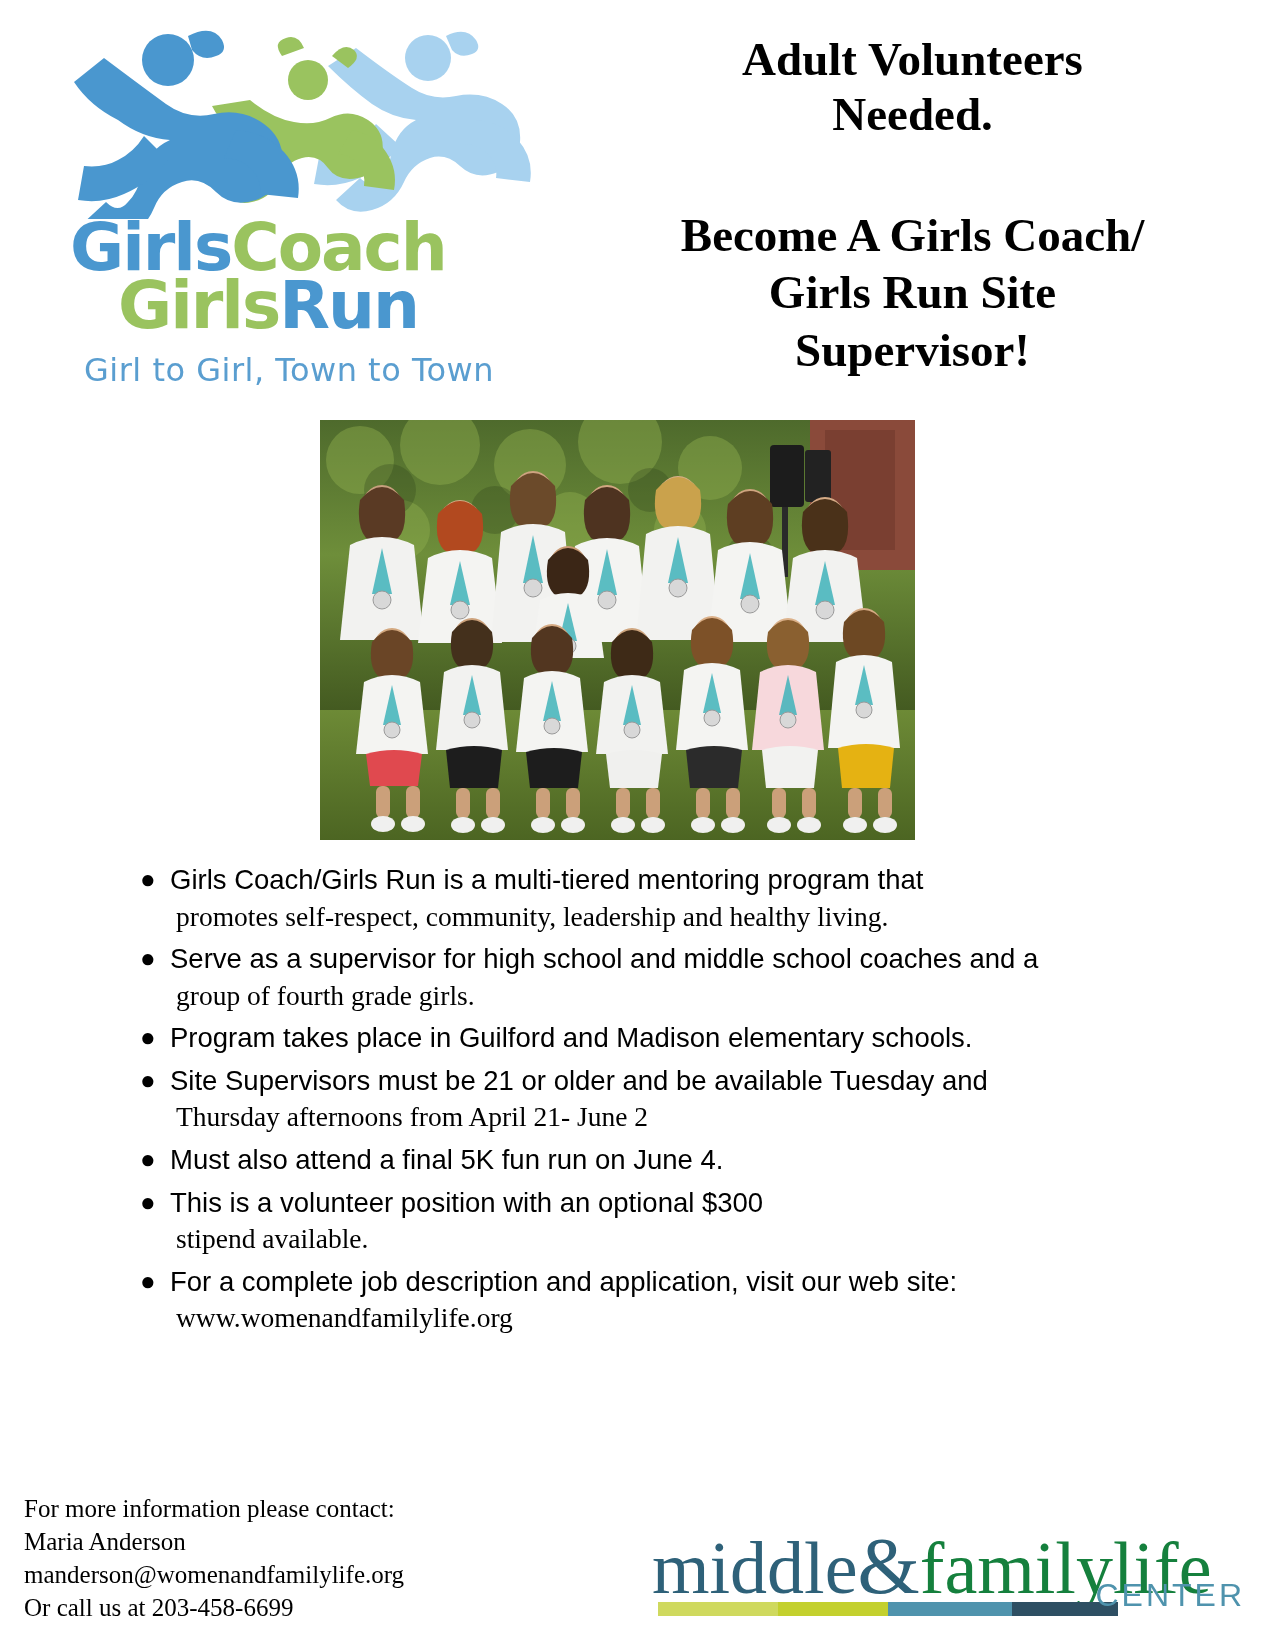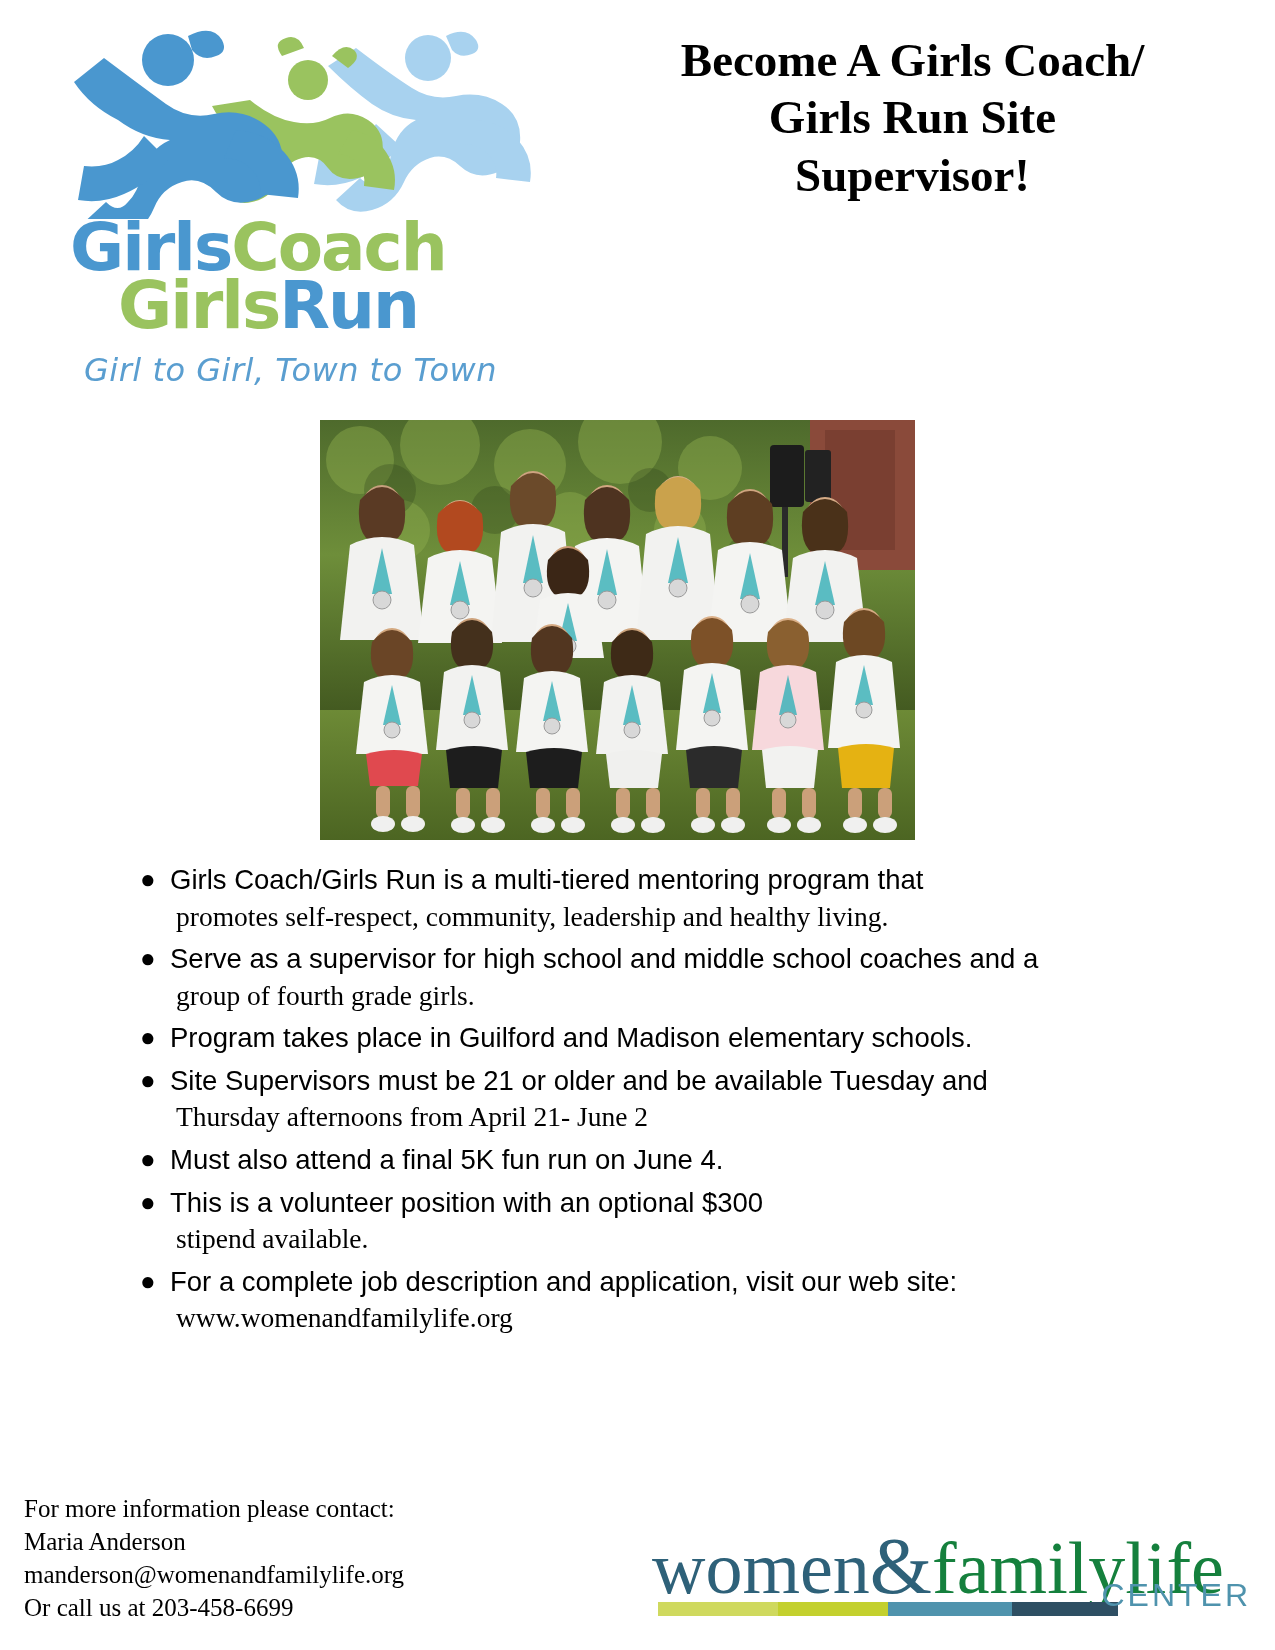--- a/index.html
+++ b/index.html
@@ -41,21 +41,20 @@
     letter-spacing: -2px;
     line-height: 0.88;
   }
   .gcgr-line1 { font-size: 66px; margin-left: 0; white-space: nowrap; }
   .gcgr-line2 { font-size: 66px; margin-left: 48px; white-space: nowrap; }
   .gcgr-blue  { color: #4a97cf; }
   .gcgr-green { color: #9ac35f; }
 
   .gcgr-tagline {
     font-family: "DejaVu Sans", sans-serif;
-    font-style: italic;
     font-size: 32px;
     color: #5a9ed0;
     letter-spacing: 0.5px;
     margin-left: 14px;
     margin-top: 16px;
     white-space: nowrap;
   }
 
   
   .headline-block {
@@ -121,21 +120,21 @@
 
   
   .footer {
     position: absolute;
     left: 0;
     right: 0;
     bottom: 16px;
     height: 180px;
     display: flex;
     align-items: flex-end;
-    padding: 0 16px 0 24px;
+    padding: 0 22px 0 24px;
   }
   .contact {
     font-family: "Liberation Serif", serif;
     font-size: 25px;
     line-height: 1.32;
     color: #000000;
     flex: 0 0 620px;
     padding-bottom: 10px;
   }
   .contact div { white-space: nowrap; }
@@ -240,20 +239,24 @@
       </div>
       <div class="gcgr-line2">
         <span class="gcgr-green">Girls</span><span class="gcgr-blue">Run</span>
       </div>
     </div>
 
     <div class="gcgr-tagline">Girl to Girl, Town to Town</div>
   </div>
 
   <div class="headline-block">
+    <div class="headline-1">
+      <div>Adult Volunteers</div>
+      <div>Needed.</div>
+    </div>
     <div class="headline-2">
       <div>Become A Girls Coach/</div>
       <div>Girls Run Site</div>
       <div>Supervisor!</div>
     </div>
   </div>
 </div>
 
 <div class="photo-wrap">
   <svg viewBox="0 0 595 420" xmlns="http://www.w3.org/2000/svg" preserveAspectRatio="none">
@@ -497,21 +500,21 @@
 <div class="footer">
 
   <div class="contact">
     <div>For more information please contact:</div>
     <div>Maria Anderson</div>
     <div>manderson@womenandfamilylife.org</div>
     <div>Or call us at 203-458-6699</div>
   </div>
 
   <div class="wfl-logo">
-    <div class="wfl-word"><span class="wfl-women">women</span><span class="wfl-amp">&amp;</span><span class="wfl-family">familylife</span></div>
+    <div class="wfl-word"><span class="wfl-women">middle</span><span class="wfl-amp">&amp;</span><span class="wfl-family">familylife</span></div>
     <div class="wfl-bar">
       <span class="bar-s1"></span>
       <span class="bar-s2"></span>
       <span class="bar-s3"></span>
       <span class="bar-s4"></span>
     </div>
     <div class="wfl-center">CENTER</div>
   </div>
 
 </div>

